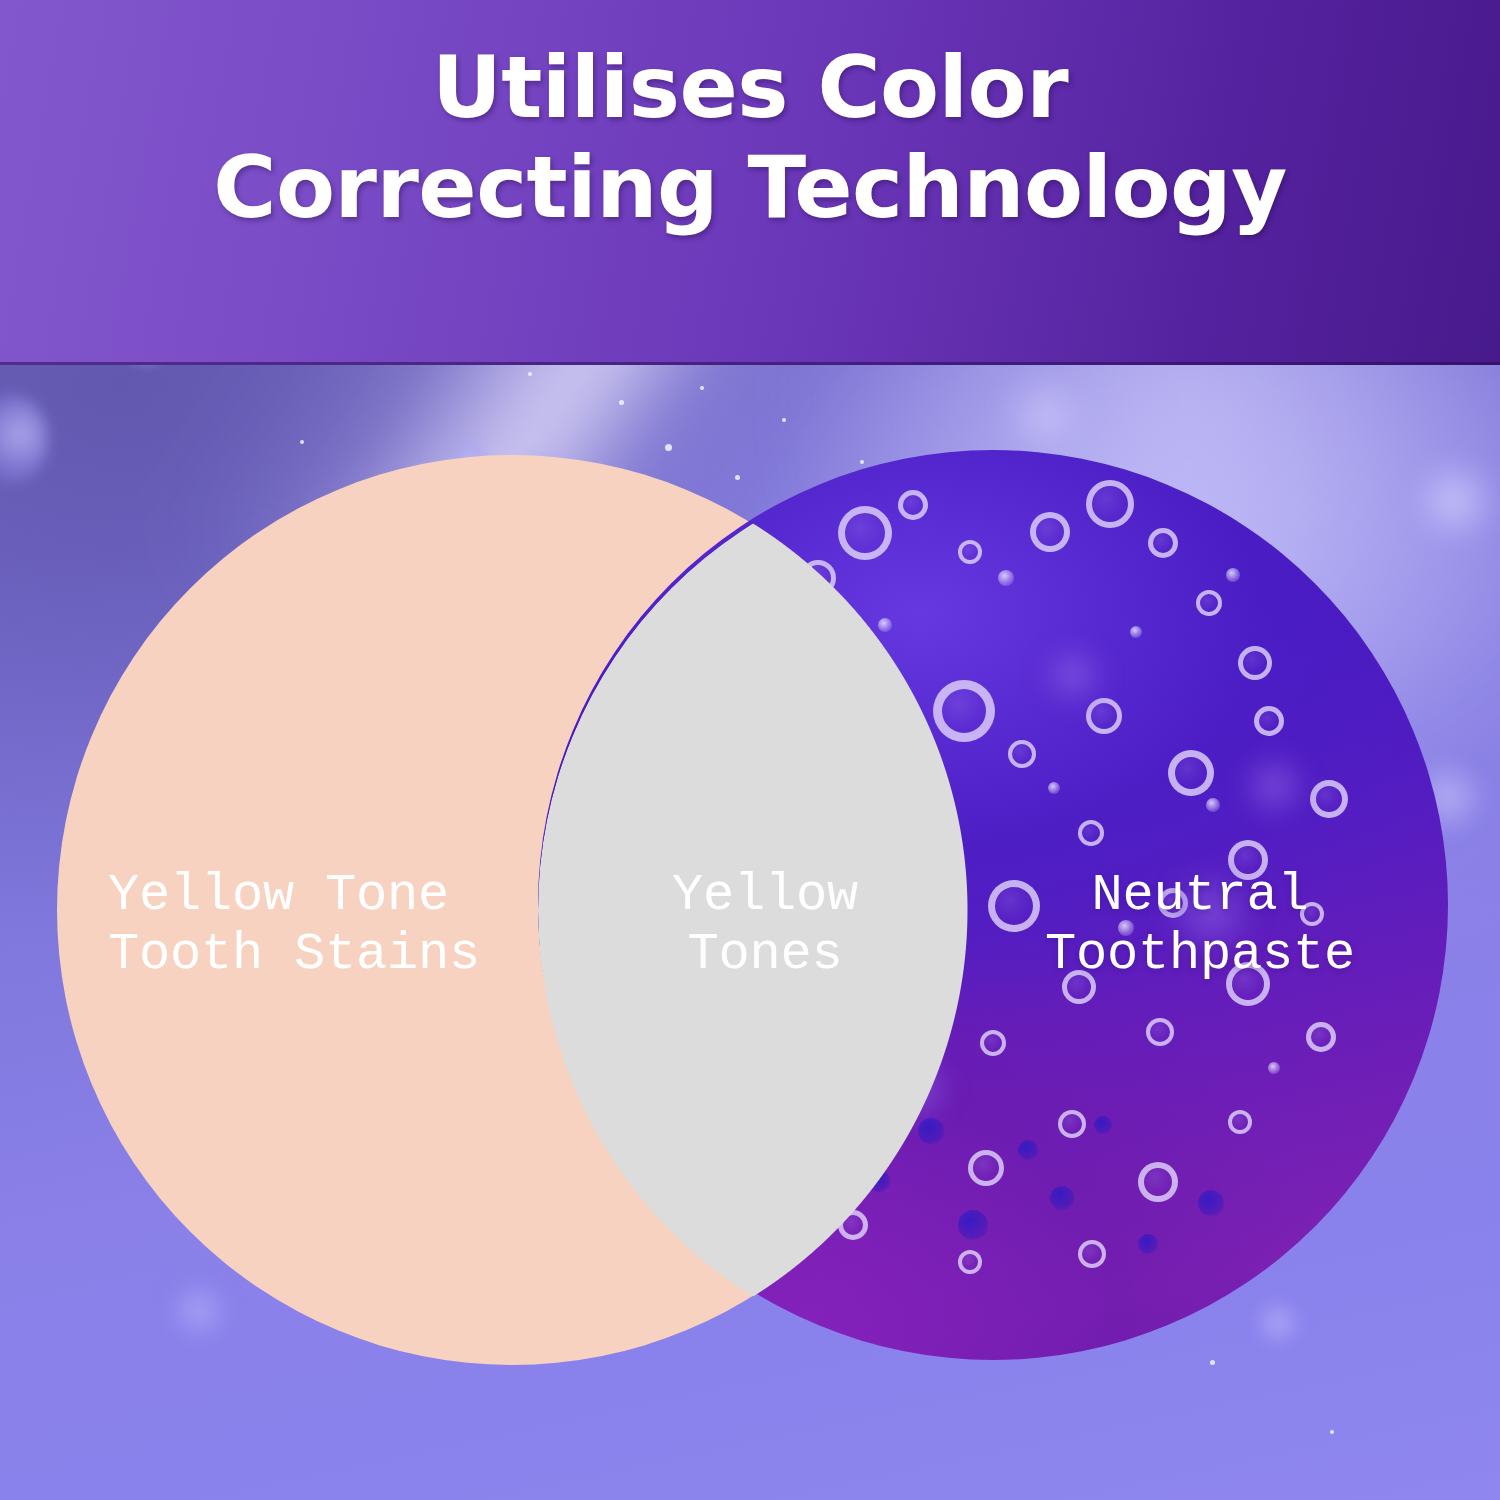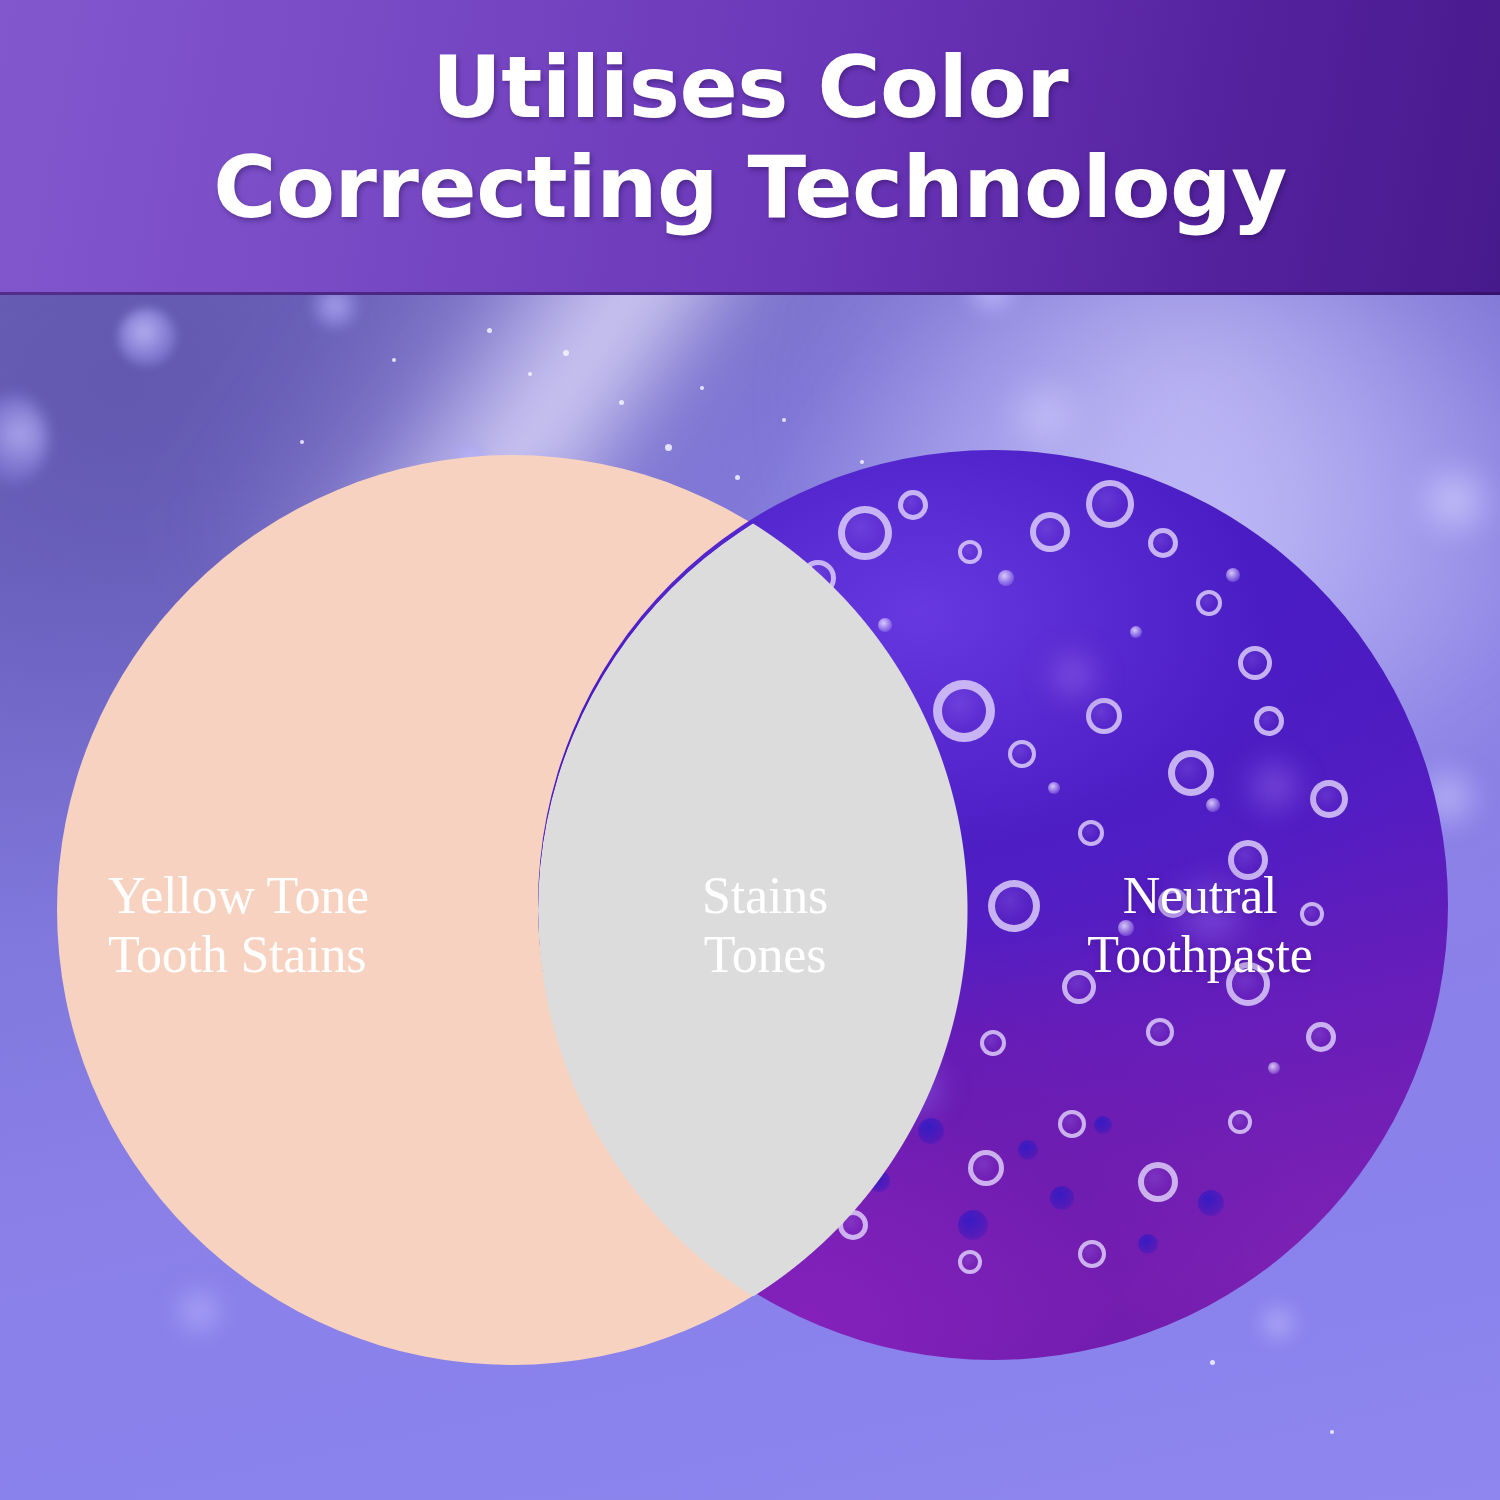--- a/index.html
+++ b/index.html
@@ -17,21 +17,21 @@
     width: 1500px;
     height: 1500px;
     overflow: hidden;
   }
 
   
   #header-banner {
     position: absolute;
     left: 0; top: 0;
     width: 1500px;
-    height: 295px;
+    height: 365px;
     background: linear-gradient(100deg, #8257cd 0%, #7a4cc6 22%, #6a36b8 55%, #55229f 80%, #471a8c 100%);
     overflow: hidden;
     z-index: 40;
   }
   #header-banner::after {
     content: "";
     position: absolute;
     left: 0; right: 0; bottom: 0;
     height: 3px;
     background: rgba(40, 12, 80, 0.55);
@@ -167,21 +167,21 @@
     background: radial-gradient(circle, rgba(150,105,235,0.55) 0%, rgba(120,70,215,0.22) 55%, rgba(110,60,205,0) 100%);
   }
   .bubble.darkdot {
     background: radial-gradient(circle at 40% 36%, rgba(40,26,200,0.80) 0%, rgba(46,24,190,0.45) 60%, rgba(50,24,180,0) 100%);
   }
 
   
   .venn-label {
     position: absolute;
     color: #ffffff;
-    font-family: Liberation Serif, serif;
+    font-family: Liberation Mono, monospace;
     font-weight: normal;
     font-size: 52px;
     line-height: 1.14;
     white-space: pre-line;
     z-index: 30;
   }
   #label-left {
     left: 108px;
     top: 866px;
     width: 430px;
@@ -336,20 +336,20 @@
       <div class="bubble darkdot" style="left:480px;top:690px;width:20px;height:20px;"></div>
       <div class="bubble darkdot" style="left:660px;top:740px;width:26px;height:26px;"></div>
       <div class="bubble darkdot" style="left:556px;top:666px;width:18px;height:18px;"></div>
     </div>
 
     <div id="overlap-lens"></div>
 
     <div class="venn-label" id="label-left">Yellow Tone
 Tooth Stains</div>
 
-    <div class="venn-label" id="label-center">Stains
+    <div class="venn-label" id="label-center">Yellow
 Tones</div>
 
     <div class="venn-label" id="label-right">Neutral
 Toothpaste</div>
   </div>
 
 </div>
 
 </body></html>

